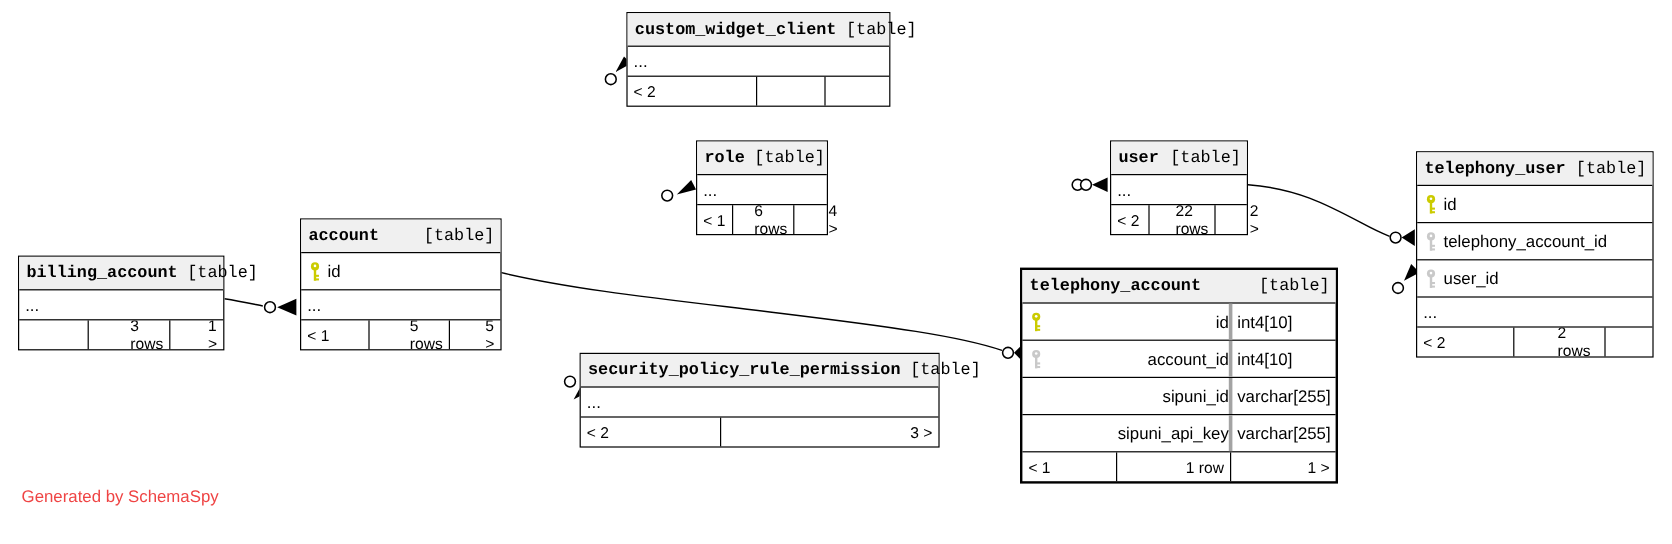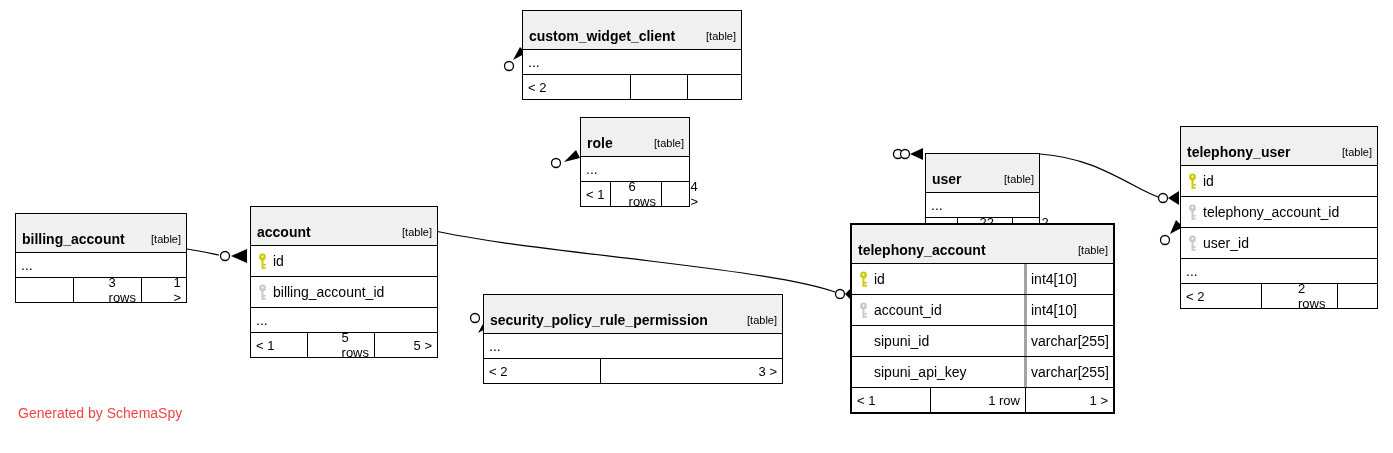--- a/index.html
+++ b/index.html
@@ -4,25 +4,25 @@
 <style>
   html,body{margin:0;padding:0;background:#fff;}
   #canvas{position:relative;width:1393px;height:453px;background:#ffffff;overflow:hidden;
           font-family:"Liberation Sans",sans-serif;color:#000;}
   svg.edges{position:absolute;left:0;top:0;}
   .edge-line{fill:none;stroke:#000;stroke-width:1.2;}
   .edge-dot{fill:#fff;stroke:#000;stroke-width:1.3;}
   .edge-arrow{fill:#000;stroke:none;}
 
   .tbl{position:absolute;background:#fff;border:1px solid #000;box-sizing:border-box;font-size:14px;}
-  .tbl.focus{border-width:2px;}
+  .tbl.focus{border-width:2px;text-align:right;}
   .hd{height:27px;background:#f0f0f0;border-bottom:1px solid #000;display:flex;
-      align-items:center;justify-content:space-between;padding:11px 5px 0 6px;white-space:nowrap;}
+      align-items:center;justify-content:space-between;padding:0 5px 0 6px;white-space:nowrap;font-family:Liberation Mono, monospace;}
   .nm{font-weight:bold;}
-  .tag{font-size:11px;padding-left:8px;}
+  .tag{font-size:14px;padding-left:8px;}
   .row{height:30px;border-bottom:1px solid #000;display:flex;align-items:center;white-space:nowrap;}
   .row.dots{height:24px;padding-left:5px;}
   .key{width:22px;display:flex;justify-content:center;align-items:center;}
   .pk svg .kbody{fill:#cbcb00;}
   .fk svg .kbody{fill:#c9c9c9;}
   .cn{flex:1;}
   .ct{width:89px;border-left:3px solid #a3a3a3;align-self:stretch;display:flex;
       align-items:center;padding-left:4px;box-sizing:border-box;}
   .ft{height:24px;display:flex;font-size:13px;}
   .fc{display:flex;align-items:center;box-sizing:border-box;flex:0 0 auto;overflow:hidden;padding-left:36px;}
@@ -91,21 +91,21 @@
     <div class="row dots">
       <span class="cn">...</span>
     </div>
     <div class="ft">
       <span class="fc fa-l" style="width:29px">&lt; 1</span>
       <span class="fc fa-r" style="width:51px">6 rows</span>
       <span class="fc fa-r last">4 &gt;</span>
     </div>
   </div>
 
-  <div class="tbl" style="left:925px;top:117px;width:115px;margin-top:36px;">
+  <div class="tbl" style="left:925px;top:117px;width:115px;">
     <div class="hd">
       <span class="nm">user</span>
       <span class="tag">[table]</span>
     </div>
     <div class="row dots">
       <span class="cn">...</span>
     </div>
     <div class="ft">
       <span class="fc fa-l" style="width:31px">&lt; 2</span>
       <span class="fc fa-r" style="width:55px">22 rows</span>
@@ -178,52 +178,38 @@
     <div class="row dots">
       <span class="cn">...</span>
     </div>
     <div class="ft">
       <span class="fc fa-l" style="width:57px"></span>
       <span class="fc fa-r" style="width:68px">3 rows</span>
       <span class="fc fa-r last">1 &gt;</span>
     </div>
   </div>
 
-  <div class="tbl" style="left:250px;top:182px;width:188px;margin-top:24px;">
+  <div class="tbl" style="left:250px;top:182px;width:168px;">
     <div class="hd">
       <span class="nm">account</span>
       <span class="tag">[table]</span>
     </div>
     <div class="row">
       <span class="key pk">
         <svg width="11" height="17" viewBox="0 0 11 17">
             <g class="kbody">
               <circle cx="5.5" cy="4" r="3.4"></circle>
               <rect x="4.5" y="6.5" width="2" height="9.5"></rect>
               <rect x="6.2" y="11" width="2.6" height="1.7"></rect>
               <rect x="6.2" y="14" width="2.6" height="1.7"></rect>
             </g>
             <circle cx="5.5" cy="3.6" r="1.1" fill="#fff"></circle>
           </svg>
       </span>
       <span class="cn">id</span>
-    </div>
-    <div class="row">
-      <span class="key fk">
-        <svg width="11" height="17" viewBox="0 0 11 17">
-            <g class="kbody">
-              <circle cx="5.5" cy="4" r="3.4"></circle>
-              <rect x="4.5" y="6.5" width="2" height="9.5"></rect>
-              <rect x="6.2" y="11" width="2.6" height="1.7"></rect>
-              <rect x="6.2" y="14" width="2.6" height="1.7"></rect>
-            </g>
-            <circle cx="5.5" cy="3.6" r="1.1" fill="#fff"></circle>
-          </svg>
-      </span>
-      <span class="cn">billing_account_id</span>
     </div>
     <div class="row dots">
       <span class="cn">...</span>
     </div>
     <div class="ft">
       <span class="fc fa-l" style="width:56px">&lt; 1</span>
       <span class="fc fa-r" style="width:67px">5 rows</span>
       <span class="fc fa-r last">5 &gt;</span>
     </div>
   </div>

